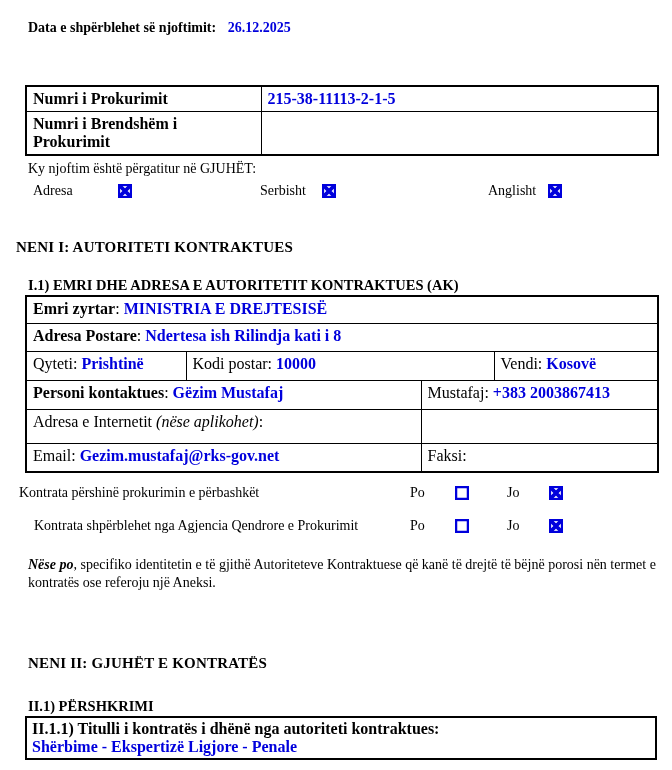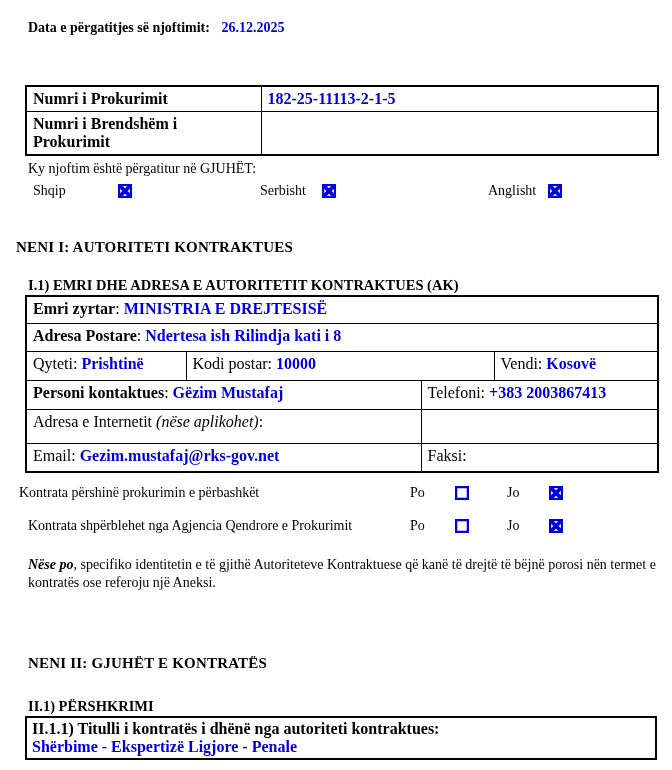--- a/index.html
+++ b/index.html
@@ -23,44 +23,44 @@
   table.doc td { border: 1.5px solid #000; padding: 3px 6px; vertical-align: top; font-size: 16px; }
   .cb { display: inline-block; width: 14px; height: 14px; line-height: 0; }
   .cb svg { display: block; }
   .qrow { height: 16px; width: 672px; }
   .note { width: 634px; line-height: 1.25; }
 </style>
 </head>
 <body>
 
 <div class="abs" style="left:28px; top:20px;">
-  <span class="b">Data e përgatitjes së njoftimit:</span>
+  <span class="b">Data e shpërblehet së njoftimit:</span>
   <span class="blue" style="margin-left:8px;">26.12.2025</span>
 </div>
 
 <table class="doc abs" style="left:25px; top:85px; width:632px;">
   <colgroup>
       <col style="width:235px;">
       <col style="width:397px;">
     </colgroup>
   <tbody>
       <tr>
     <td class="b" style="height:23px;">Numri i Prokurimit</td>
-    <td class="blue">182-25-11113-2-1-5</td>
+    <td class="blue">215-38-11113-2-1-5</td>
   </tr>
   <tr>
     <td class="b" style="height:23px;">Numri i Brendshëm i Prokurimit</td>
     <td></td>
   </tr>
 </tbody>
   </table>
 
 <div class="abs" style="left:28px; top:161px;">Ky njoftim është përgatitur në GJUHËT:</div>
 <div class="abs" style="left:0; top:183px; height:18px; width:672px;">
-  <span class="abs" style="left:33px;">Shqip</span>
+  <span class="abs" style="left:33px;">Adresa</span>
   <span class="cb abs" style="left:118px; top:1px;">
     <svg width="14" height="14" viewBox="0 0 13 13">
         <rect x="1" y="1" width="11" height="11" fill="#fff" stroke="#0000DC" stroke-width="2"></rect>
         <path d="M2 2 L11 11 M11 2 L2 11" stroke="#0000DC" stroke-width="3.4"></path>
       </svg>
   </span>
   <span class="abs" style="left:260px;">Serbisht</span>
   <span class="cb abs" style="left:322px; top:1px;">
     <svg width="14" height="14" viewBox="0 0 13 13">
         <rect x="1" y="1" width="11" height="11" fill="#fff" stroke="#0000DC" stroke-width="2"></rect>
@@ -112,21 +112,21 @@
       <span>Vendi:</span>
       <span class="blue">Kosovë</span>
     </td>
   </tr>
   <tr>
     <td colspan="2" style="height:29px;">
       <span class="b">Personi kontaktues</span><span>:</span>
       <span class="blue">Gëzim Mustafaj</span>
     </td>
     <td colspan="2">
-      <span>Telefoni:</span>
+      <span>Mustafaj:</span>
       <span class="blue">+383 2003867413</span>
     </td>
   </tr>
   <tr>
     <td colspan="2" style="height:34px;">
       <span>Adresa e Internetit</span>
       <span class="i">(nëse aplikohet)</span><span>:</span>
     </td>
     <td colspan="2"></td>
   </tr>
@@ -153,21 +153,21 @@
   <span class="abs" style="left:507px;">Jo</span>
   <span class="cb abs" style="left:549px; top:1px;">
     <svg width="14" height="14" viewBox="0 0 13 13">
         <rect x="1" y="1" width="11" height="11" fill="#fff" stroke="#0000DC" stroke-width="2"></rect>
         <path d="M2 2 L11 11 M11 2 L2 11" stroke="#0000DC" stroke-width="3.4"></path>
       </svg>
   </span>
 </div>
 
 <div class="abs qrow" style="left:0; top:518px;">
-  <span class="abs" style="left:28px;">Kontrata shpërblehet nga Agjencia Qendrore e Prokurimit</span>
+  <span class="abs" style="left:34px;">Kontrata shpërblehet nga Agjencia Qendrore e Prokurimit</span>
   <span class="abs" style="left:410px;">Po</span>
   <span class="cb abs" style="left:455px; top:1px;">
     <svg width="14" height="14" viewBox="0 0 13 13">
         <rect x="1" y="1" width="11" height="11" fill="#fff" stroke="#0000DC" stroke-width="2.2"></rect>
       </svg>
   </span>
   <span class="abs" style="left:507px;">Jo</span>
   <span class="cb abs" style="left:549px; top:1px;">
     <svg width="14" height="14" viewBox="0 0 13 13">
         <rect x="1" y="1" width="11" height="11" fill="#fff" stroke="#0000DC" stroke-width="2"></rect>

